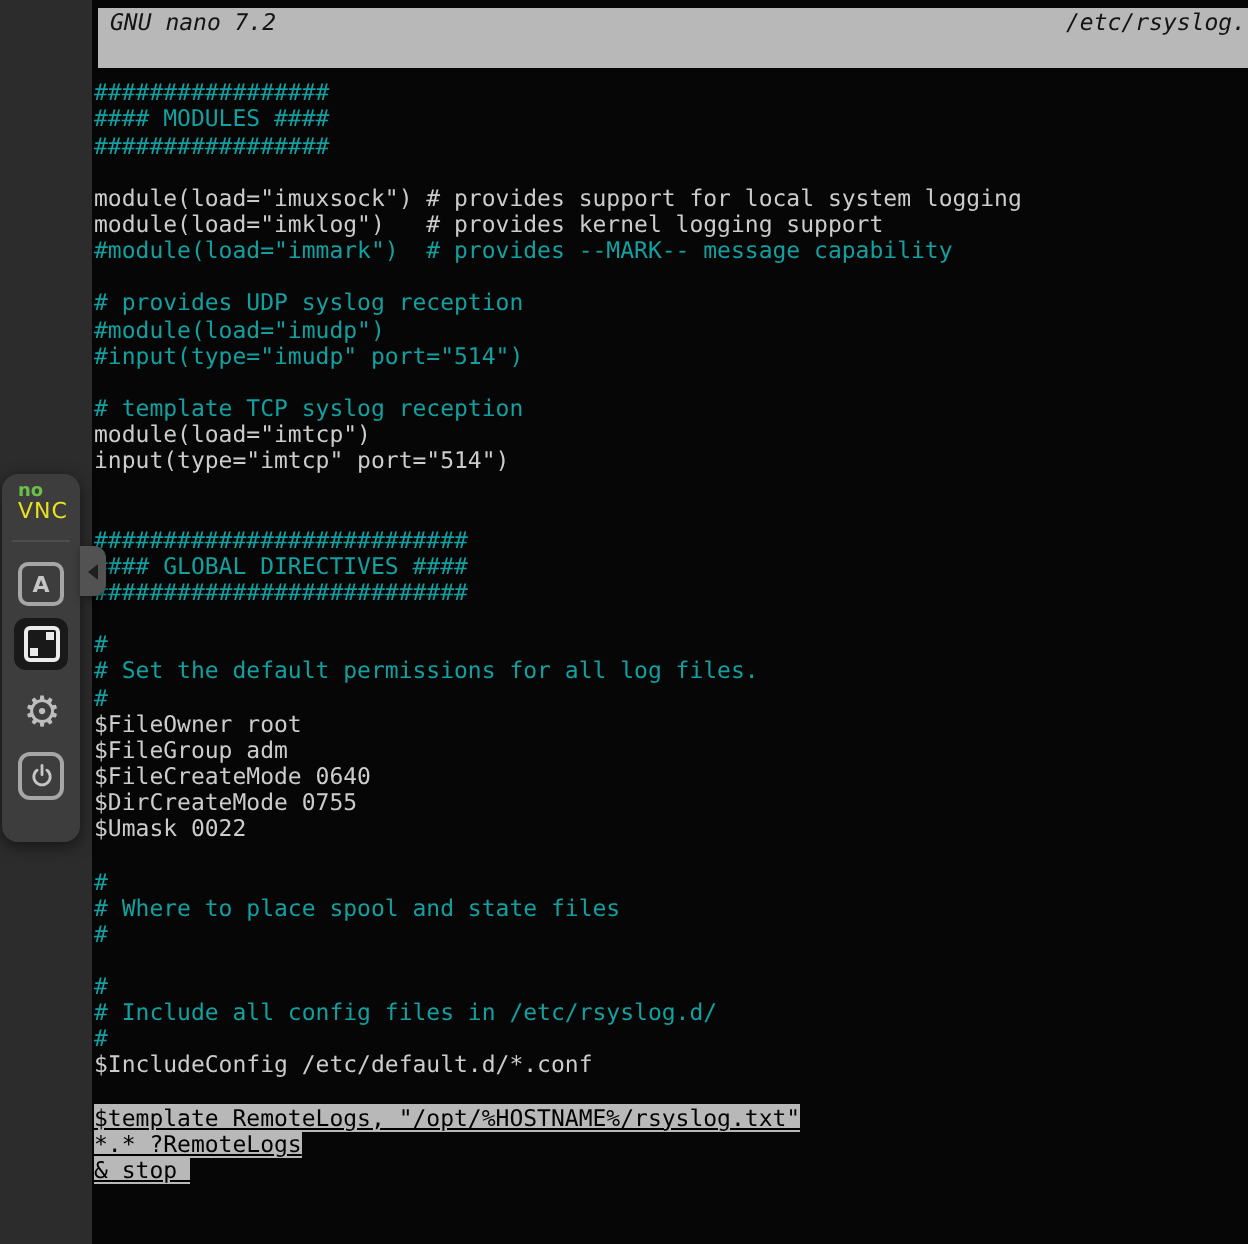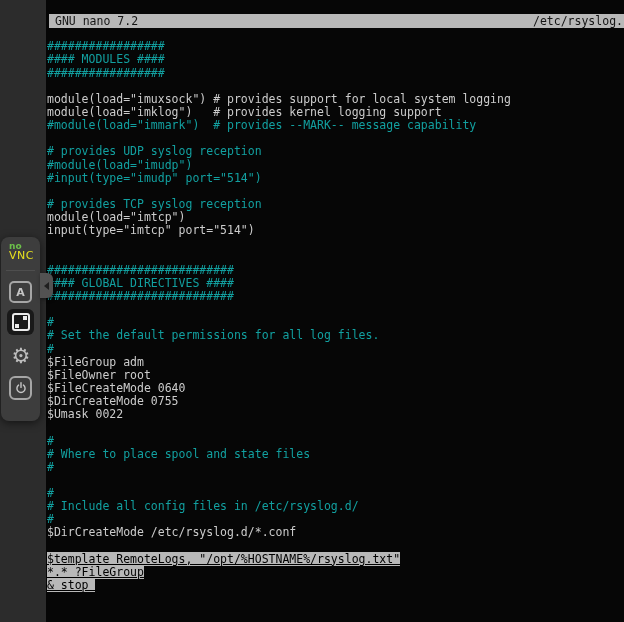--- a/index.html
+++ b/index.html
@@ -7,26 +7,26 @@
     width:624px;height:622px;overflow:hidden;position:relative;
     background:var(--strip-bg,#2c2c2c);
     font-family:"DejaVu Sans Mono",monospace;
   }
   
   .terminal{
     position:absolute;left:46px;top:0;width:578px;height:622px;
     background:var(--terminal-bg,#060606);
   }
   .titlebar{
-    position:absolute;left:3px;top:14px;right:0;height:14px;
+    position:absolute;left:3px;top:4px;right:0;height:30px;
     background:var(--titlebar-bg,#b8b8b8);
     color:var(--titlebar-text,#141414);
     font-size:11.5px;line-height:14px;
     display:flex;justify-content:space-between;
-    padding:0 1px 0 6px;box-sizing:border-box;white-space:pre;
+    padding:0 1px 0 6px;box-sizing:border-box;white-space:pre;font-style:italic;
   }
   .lines{position:absolute;left:1px;top:14px;right:0;bottom:0;overflow:hidden;}
   .tl{height:13.15px;font-size:11.5px;line-height:13.15px;white-space:pre;}
   .tl.comment{color:var(--comment,#12a0a0);}
   .tl.plain{color:var(--plain,#cccccc);}
   .tl .sel{background:var(--selection-bg,#b8b8b8);color:var(--selection-text,#000);text-decoration:underline;}
   
   .panel{
     position:absolute;left:1px;top:237px;width:39px;height:184px;
     background:var(--panel-bg,#3d3d3d);border-radius:8px;
@@ -71,49 +71,49 @@
       <div class="tl comment">#################</div>
       <div class="tl plain"></div>
       <div class="tl plain">module(load="imuxsock") # provides support for local system logging</div>
       <div class="tl plain">module(load="imklog")   # provides kernel logging support</div>
       <div class="tl comment">#module(load="immark")  # provides --MARK-- message capability</div>
       <div class="tl plain"></div>
       <div class="tl comment"># provides UDP syslog reception</div>
       <div class="tl comment">#module(load="imudp")</div>
       <div class="tl comment">#input(type="imudp" port="514")</div>
       <div class="tl plain"></div>
-      <div class="tl comment"># provides TCP syslog reception</div>
+      <div class="tl comment"># template TCP syslog reception</div>
       <div class="tl plain">module(load="imtcp")</div>
       <div class="tl plain">input(type="imtcp" port="514")</div>
       <div class="tl plain"></div>
       <div class="tl plain"></div>
       <div class="tl comment">###########################</div>
       <div class="tl comment">#### GLOBAL DIRECTIVES ####</div>
       <div class="tl comment">###########################</div>
       <div class="tl plain"></div>
       <div class="tl comment">#</div>
       <div class="tl comment"># Set the default permissions for all log files.</div>
       <div class="tl comment">#</div>
+      <div class="tl plain">$FileOwner root</div>
       <div class="tl plain">$FileGroup adm</div>
-      <div class="tl plain">$FileOwner root</div>
       <div class="tl plain">$FileCreateMode 0640</div>
       <div class="tl plain">$DirCreateMode 0755</div>
       <div class="tl plain">$Umask 0022</div>
       <div class="tl plain"></div>
       <div class="tl comment">#</div>
       <div class="tl comment"># Where to place spool and state files</div>
       <div class="tl comment">#</div>
       <div class="tl plain"></div>
       <div class="tl comment">#</div>
       <div class="tl comment"># Include all config files in /etc/rsyslog.d/</div>
       <div class="tl comment">#</div>
-      <div class="tl plain">$DirCreateMode /etc/rsyslog.d/*.conf</div>
+      <div class="tl plain">$IncludeConfig /etc/default.d/*.conf</div>
       <div class="tl plain"></div>
       <div class="tl"><span class="sel">$template RemoteLogs, "/opt/%HOSTNAME%/rsyslog.txt"</span></div>
-      <div class="tl"><span class="sel">*.* ?FileGroup</span></div>
+      <div class="tl"><span class="sel">*.* ?RemoteLogs</span></div>
       <div class="tl"><span class="sel">&amp; stop </span></div>
     </div>
 </div>
 
 <div class="panel">
   <div class="logo">
     <span class="logo-no">no</span>
     <span class="logo-vnc">VNC</span>
   </div>
   <div class="divider"></div>

